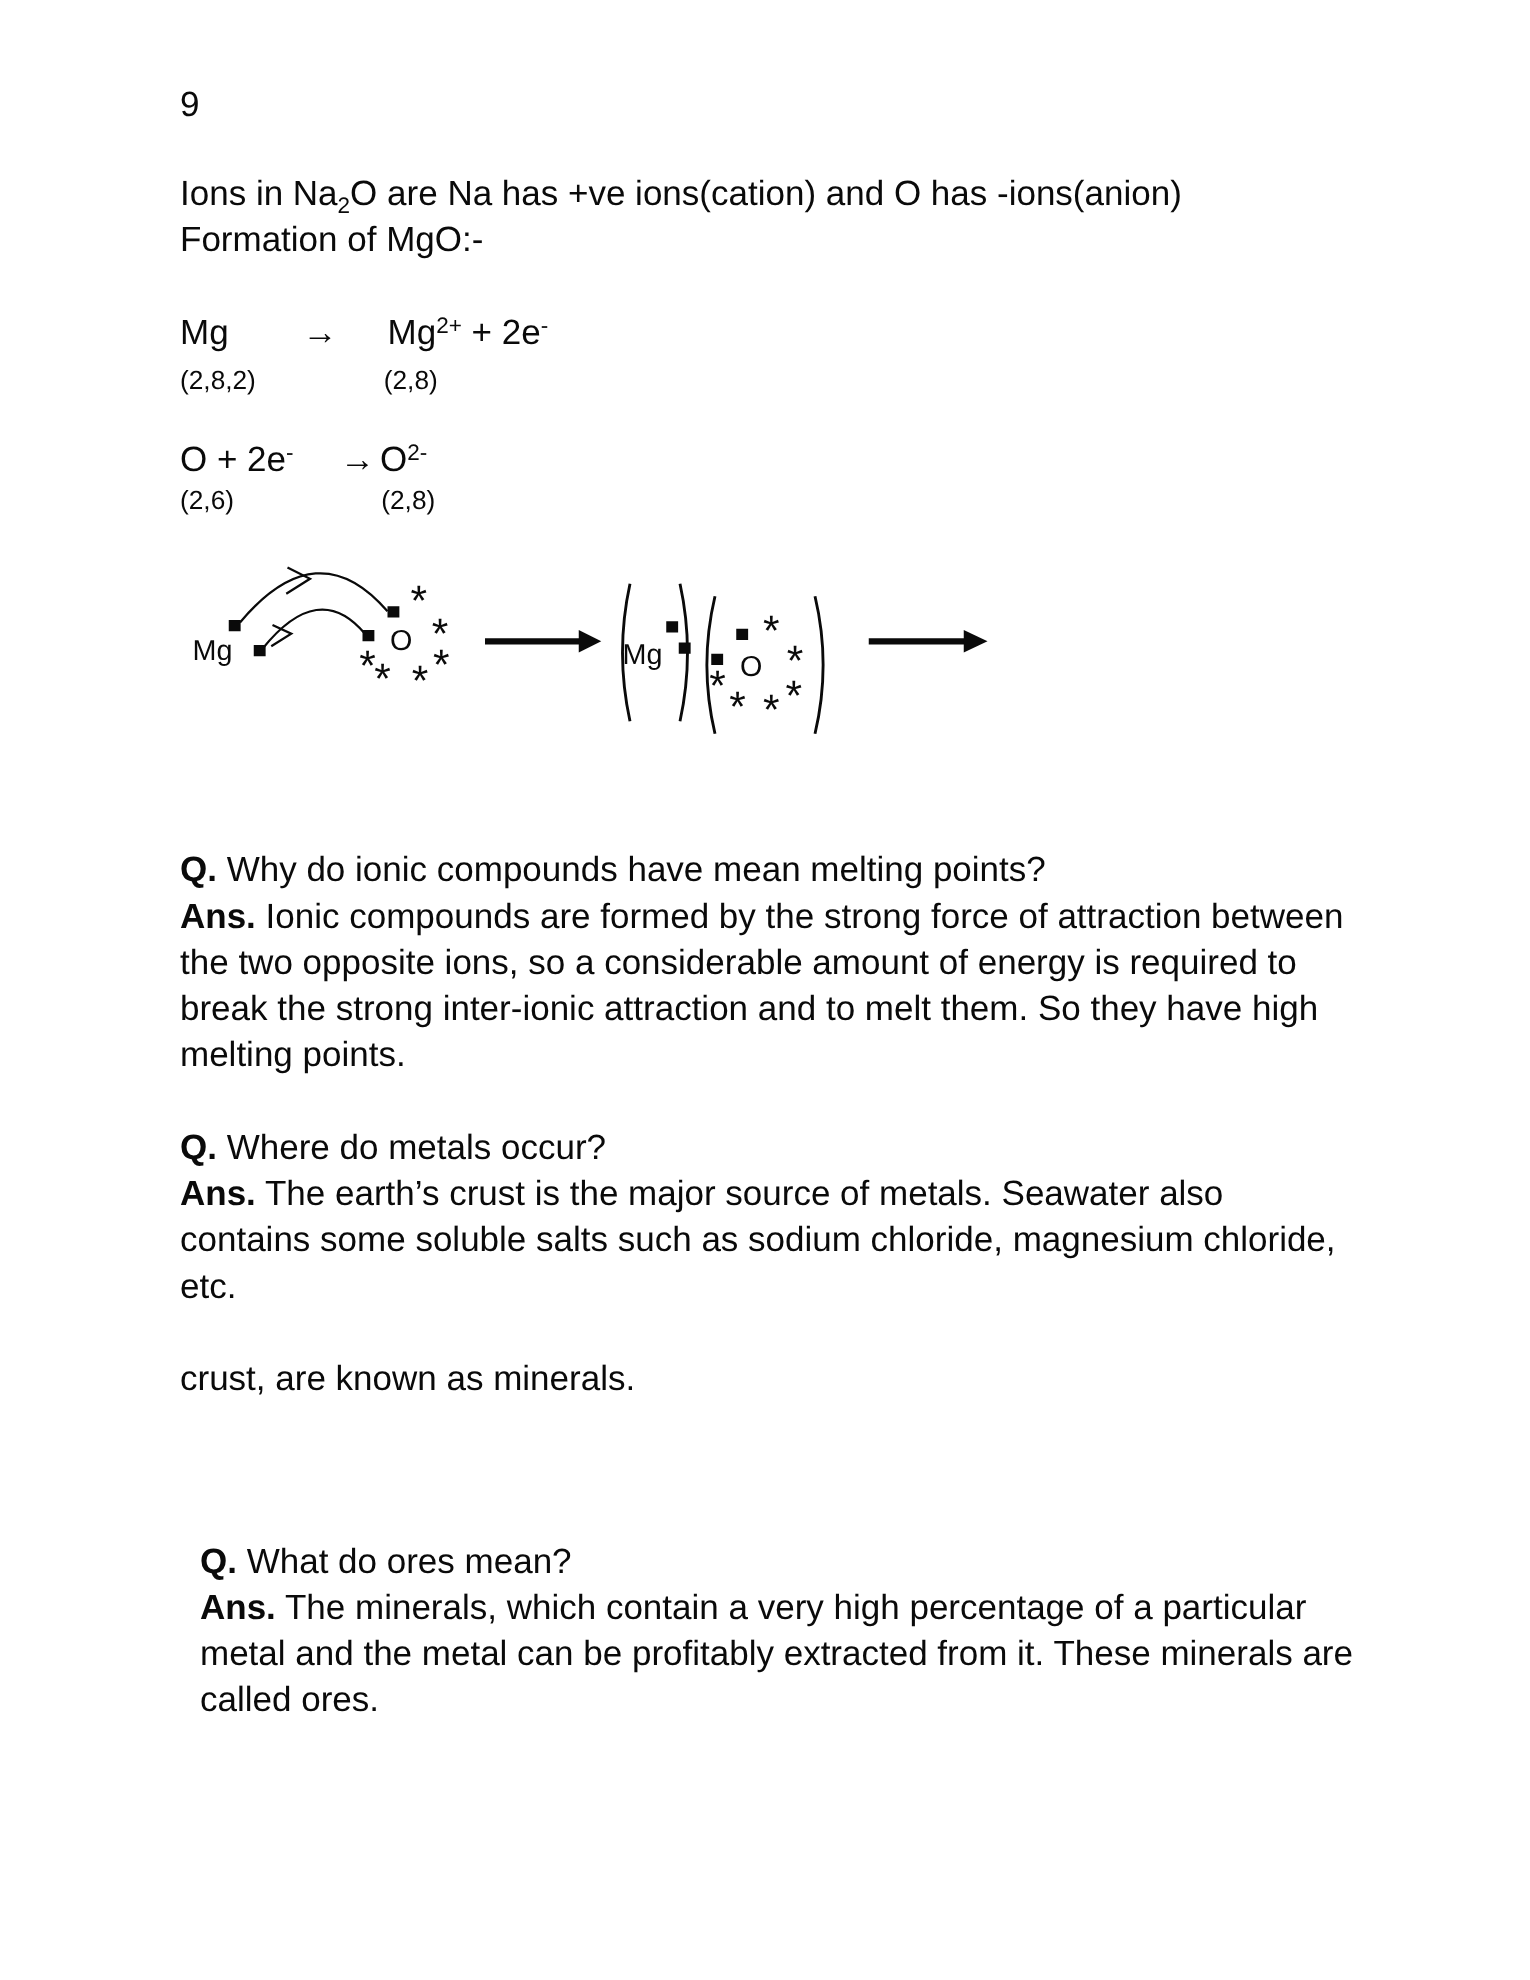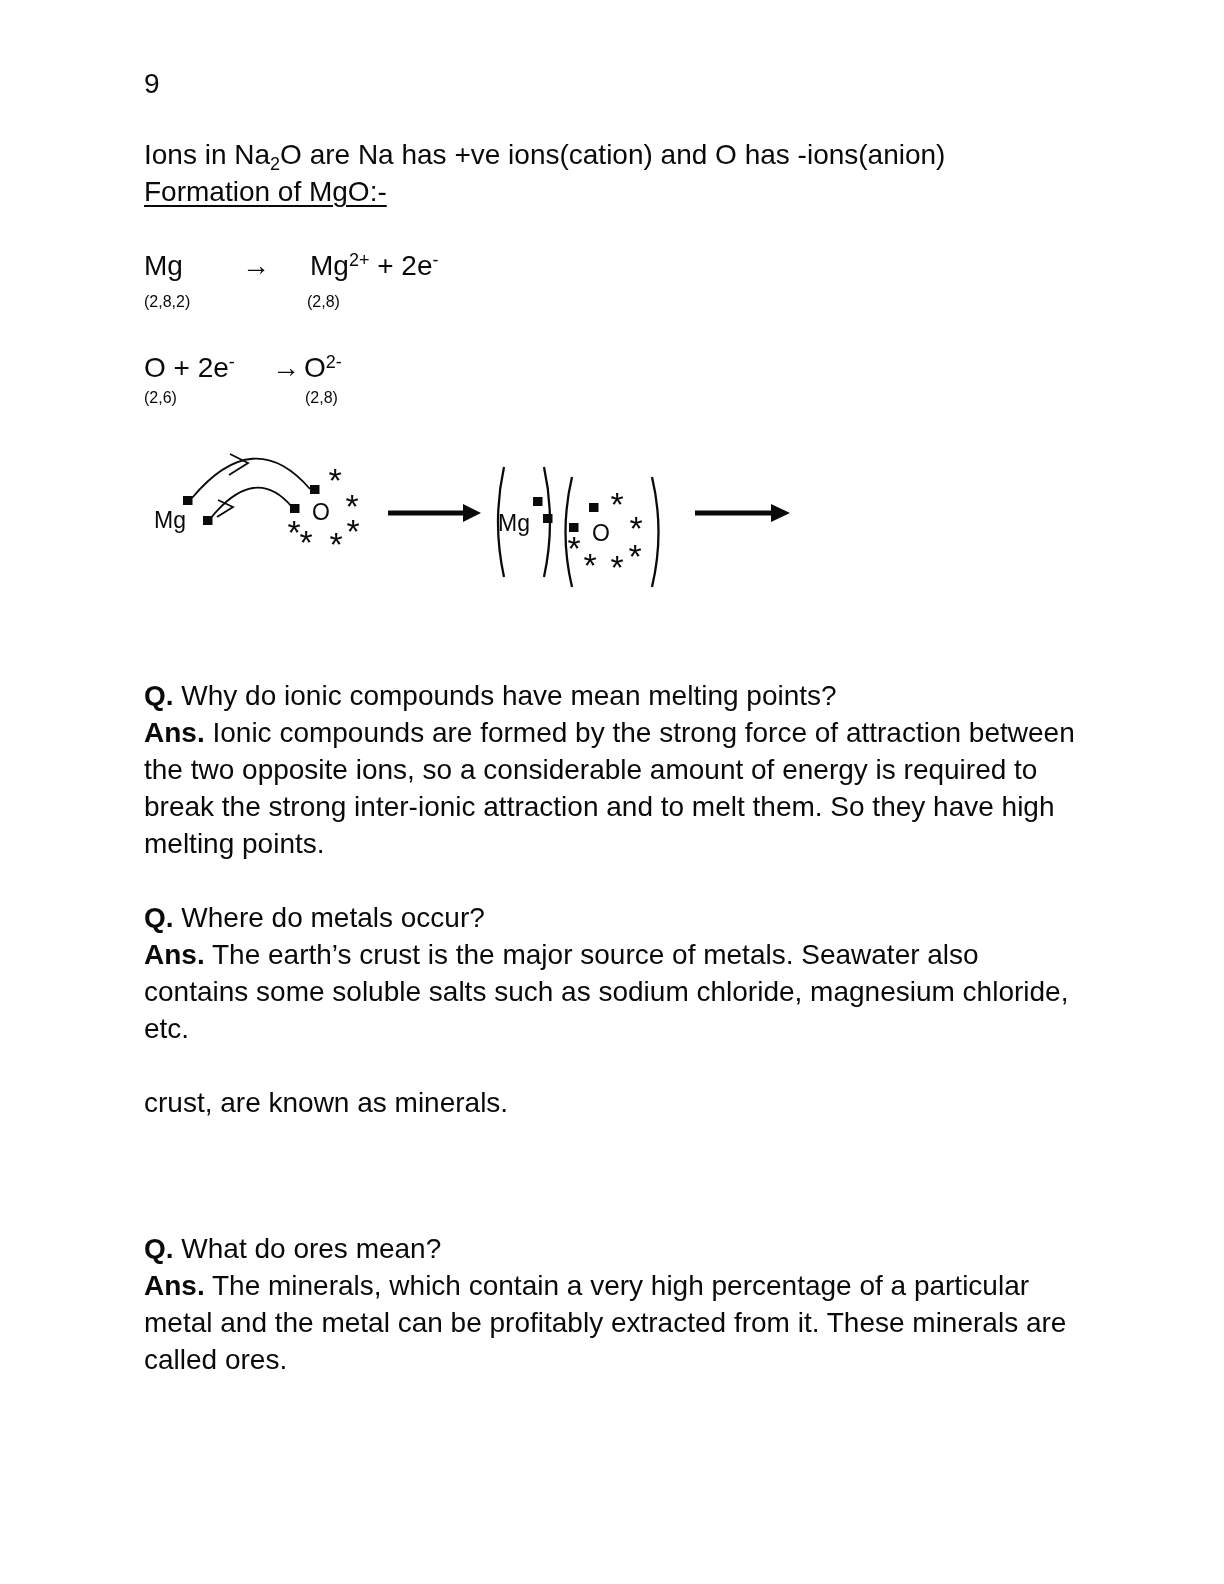--- a/index.html
+++ b/index.html
@@ -9,28 +9,27 @@
     background:#ffffff;
     color:#0a0a0a;
     font-family:"Liberation Sans","DejaVu Sans",sans-serif;
     overflow:hidden;
     margin:0 auto;
   }
   .abs{position:absolute;}
   .line{height:37px;line-height:37px;font-size:28px;white-space:pre;}
   .bold{font-weight:bold;}
   .heading-underline{
-    text-decoration:underline;
     text-underline-offset:4px;
     text-decoration-thickness:2px;
   }
   sub.s2{font-size:18px;vertical-align:-6px;line-height:0;}
   sup.sp{font-size:18px;vertical-align:9px;line-height:0;}
   .eqtxt{position:absolute;font-size:28px;line-height:1;white-space:pre;}
-  .eqlabel{position:absolute;font-size:16px;line-height:1;white-space:pre;}
+  .eqlabel{position:absolute;font-size:21px;line-height:1;white-space:pre;}
   svg text{fill:#0a0a0a;font-family:"Liberation Sans","DejaVu Sans",sans-serif;}
   .dlabel{font-size:23px;}
   .ast{font-size:34px;text-anchor:middle;}
   .stroke{stroke:#0a0a0a;fill:none;}
 </style>
 </head>
 <body>
 
 <div class="page">
 
@@ -120,20 +119,20 @@
     <div class="line"><span class="bold">Q.</span><span> Where do metals occur?</span></div>
     <div class="line"><span class="bold">Ans.</span><span> The earth’s crust is the major source of metals. Seawater also</span></div>
     <div class="line">contains some soluble salts such as sodium chloride, magnesium chloride,</div>
     <div class="line">etc.</div>
   </div>
 
   <div class="abs" style="left:144px;top:1084px">
     <div class="line">crust, are known as minerals.</div>
   </div>
 
-  <div class="abs" style="left:144px;top:1230px">
+  <div class="abs" style="left:160px;top:1230px">
     <div class="line"><span class="bold">Q.</span><span> What do ores mean?</span></div>
     <div class="line"><span class="bold">Ans.</span><span> The minerals, which contain a very high percentage of a particular</span></div>
     <div class="line">metal and the metal can be profitably extracted from it. These minerals are</div>
     <div class="line">called ores.</div>
   </div>
 
 </div>
 
 </body></html>

